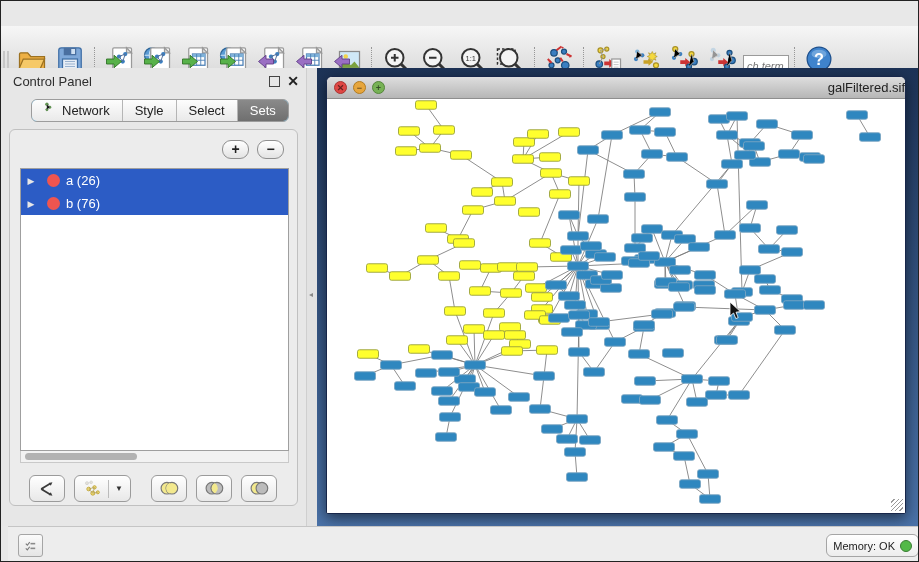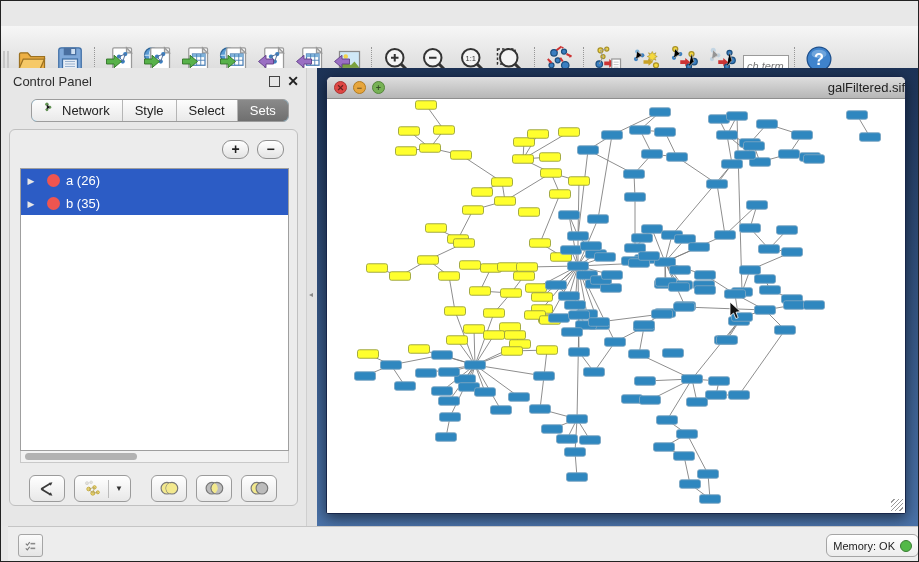--- a/index.html
+++ b/index.html
@@ -333,21 +333,21 @@
         </div>
         <div class="sets-list" id="sets-list">
             <div class="set-row">
               <span class="row-expander">▶</span>
               <span class="row-dot"></span>
               <span>a (26)</span>
             </div>
             <div class="set-row">
               <span class="row-expander">▶</span>
               <span class="row-dot"></span>
-              <span>b (35)</span>
+              <span>b (76)</span>
             </div>
           </div>
         <div class="hscroll">
           <div class="hthumb"></div>
         </div>
         <div class="cp-bottom" id="cp-bottom">
             <button class="sbtn" style="margin-left: 0px;">
               <svg viewBox="0 0 24 24">
                 <path d="M5 12 L16 5.5 M5 12 L16 18.5 M5 12 h3" stroke="#3a3a3a" stroke-width="2.2" fill="none"></path>
                 <path d="M18.5 4 l-4.5 .8 2.6 3.4z M18.5 20 l-4.5-.8 2.6-3.4z" fill="#3a3a3a"></path>

